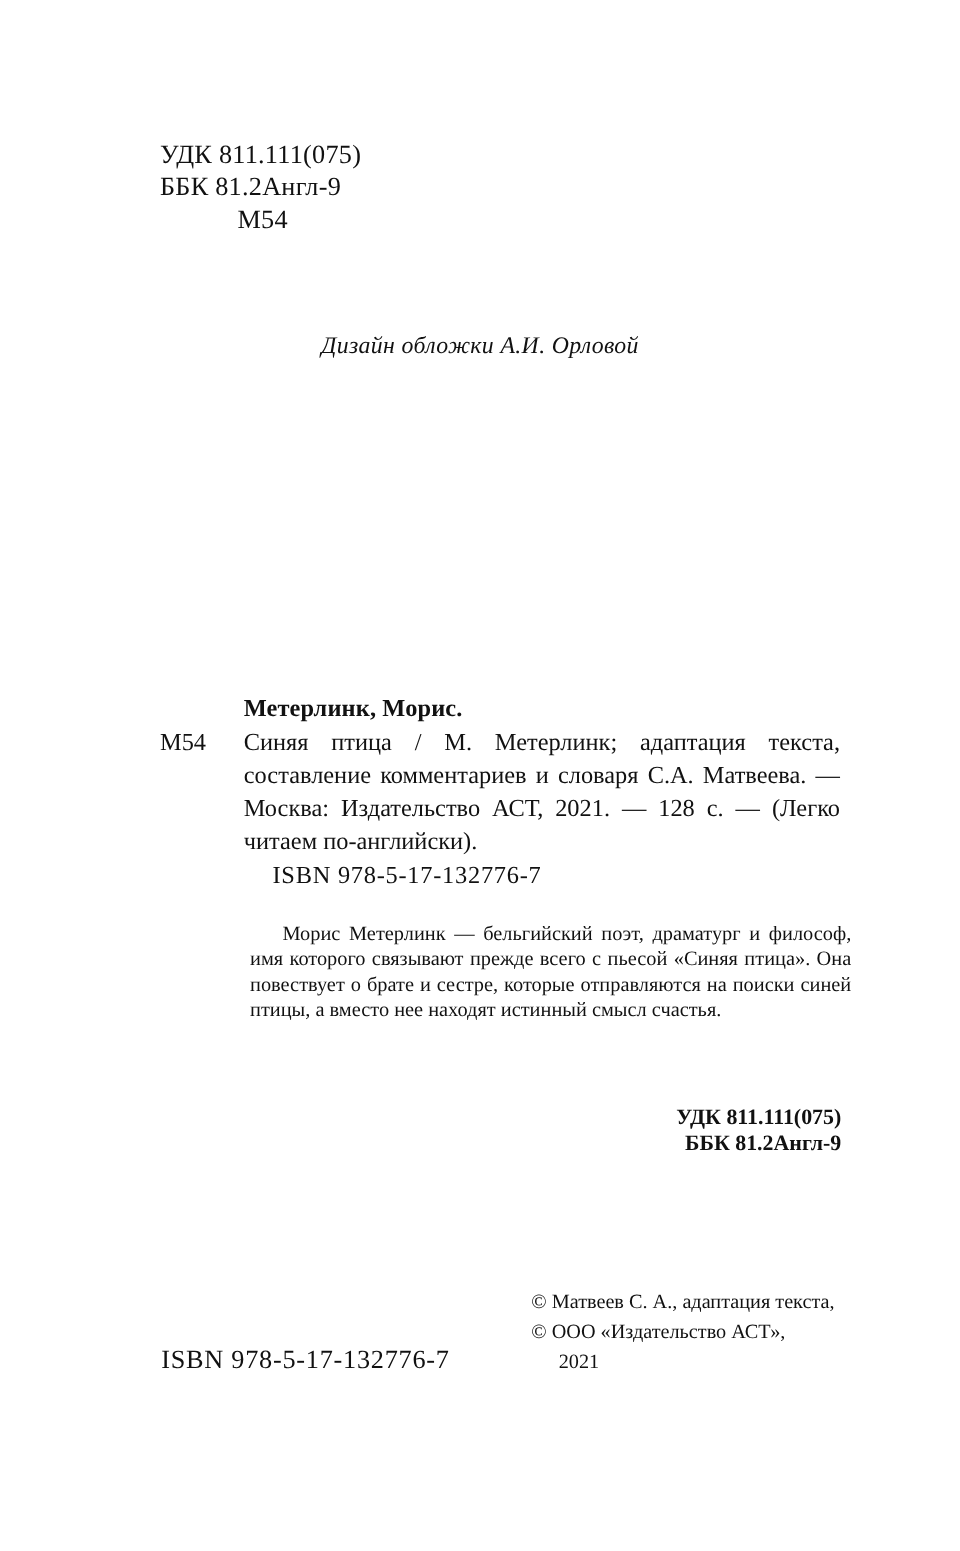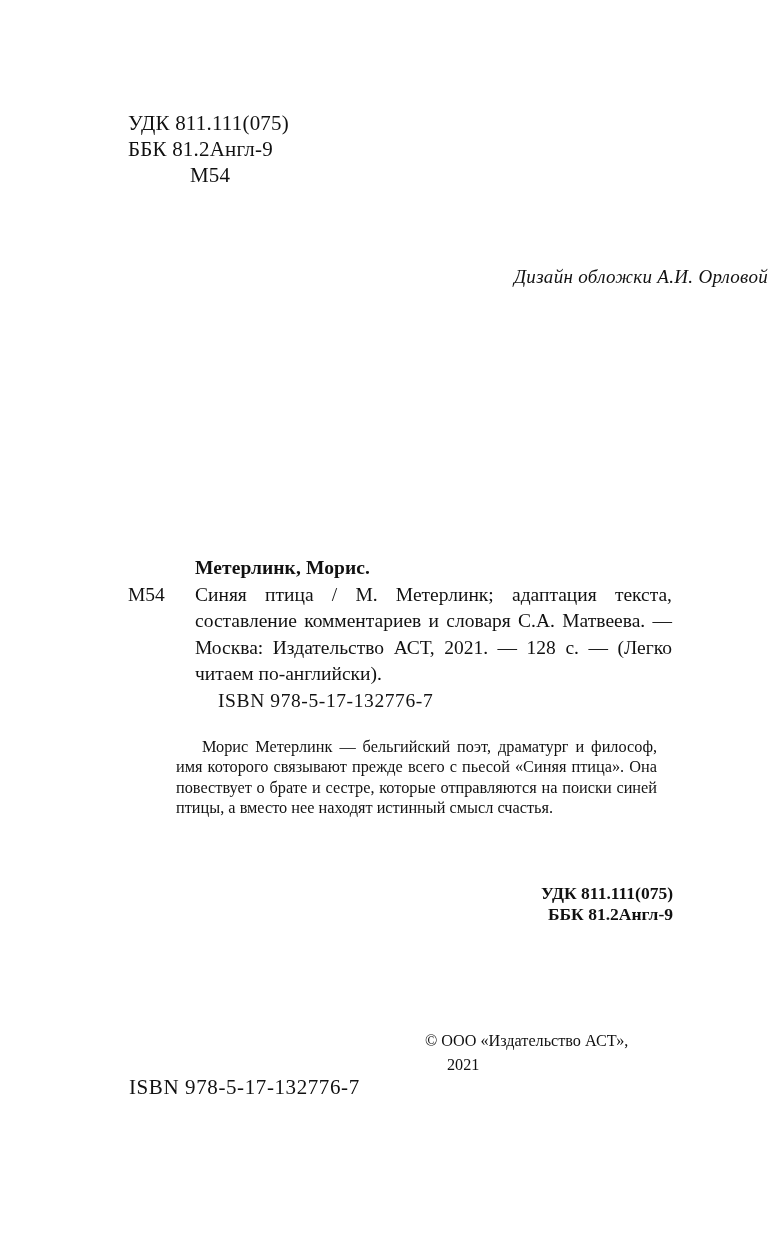--- a/index.html
+++ b/index.html
@@ -36,21 +36,21 @@
     display: block;
     padding-left: 62px;
   }
 
   
   .cover-credit {
     position: absolute;
     left: 0;
     right: 0;
     top: 266px;
-    text-align: right;
+    text-align: center;
     font-style: italic;
     font-size: 19px;
     letter-spacing: 0.3px;
   }
 
   
   .biblio {
     position: absolute;
     left: 128px;
     top: 555px;
@@ -74,21 +74,21 @@
     top: 0;
   }
   .biblio .isbn {
     padding-left: 90px;
     letter-spacing: 0.6px;
   }
 
   
   .annotation {
     position: absolute;
-    left: 176px;
+    left: 200px;
     top: 737px;
     width: 481px;
     font-size: 16.3px;
     line-height: 20.4px;
     text-align: justify;
   }
   .annotation p {
     margin: 0;
     text-indent: 26px;
     hyphens: manual;
@@ -157,17 +157,18 @@
   </div>
 
   <div class="class-repeat">
     <div>УДК 811.111(075)</div>
     <div>ББК 81.2Англ-9</div>
   </div>
 
   <div class="isbn-bottom">ISBN 978-5-17-132776-7</div>
 
   <div class="copyright">
+    <div class="line">© Матвеев С. А., адаптация текста,</div>
     <div class="line">© ООО «Издательство АСТ»,</div>
     <div class="year">2021</div>
   </div>
 
 </div>
 
 </body></html>

